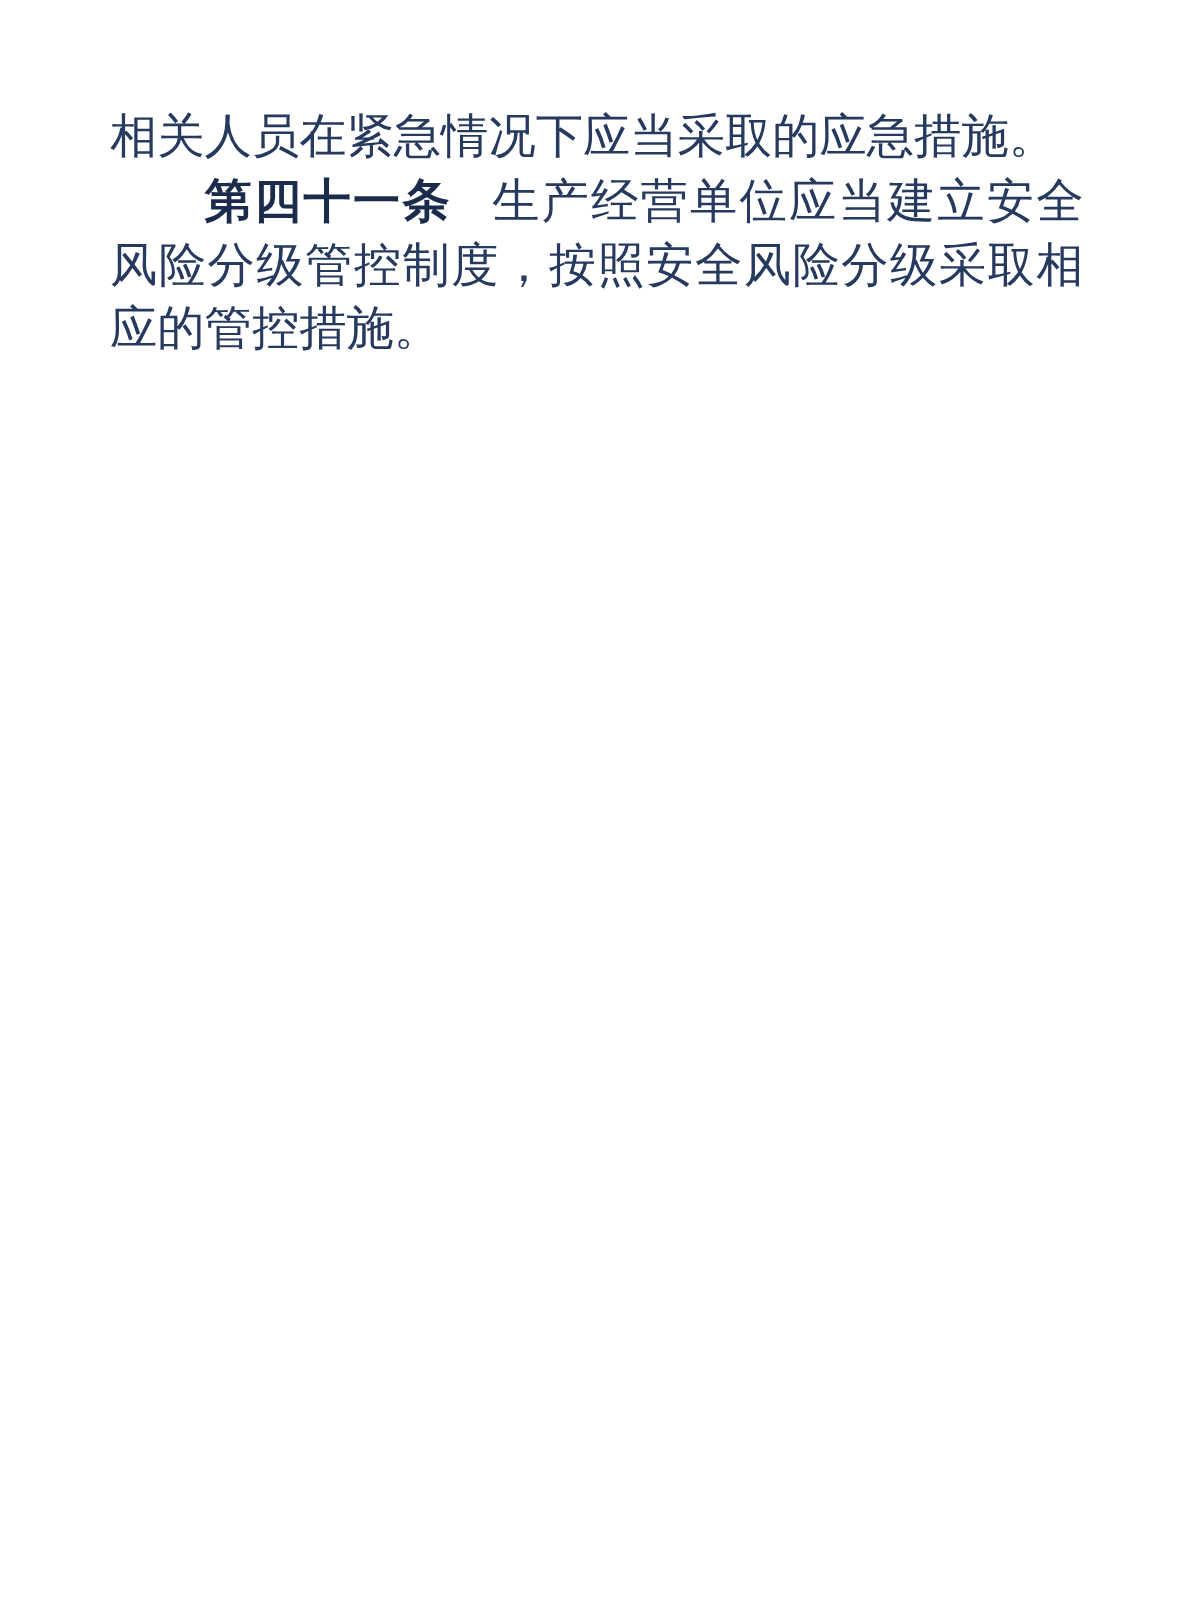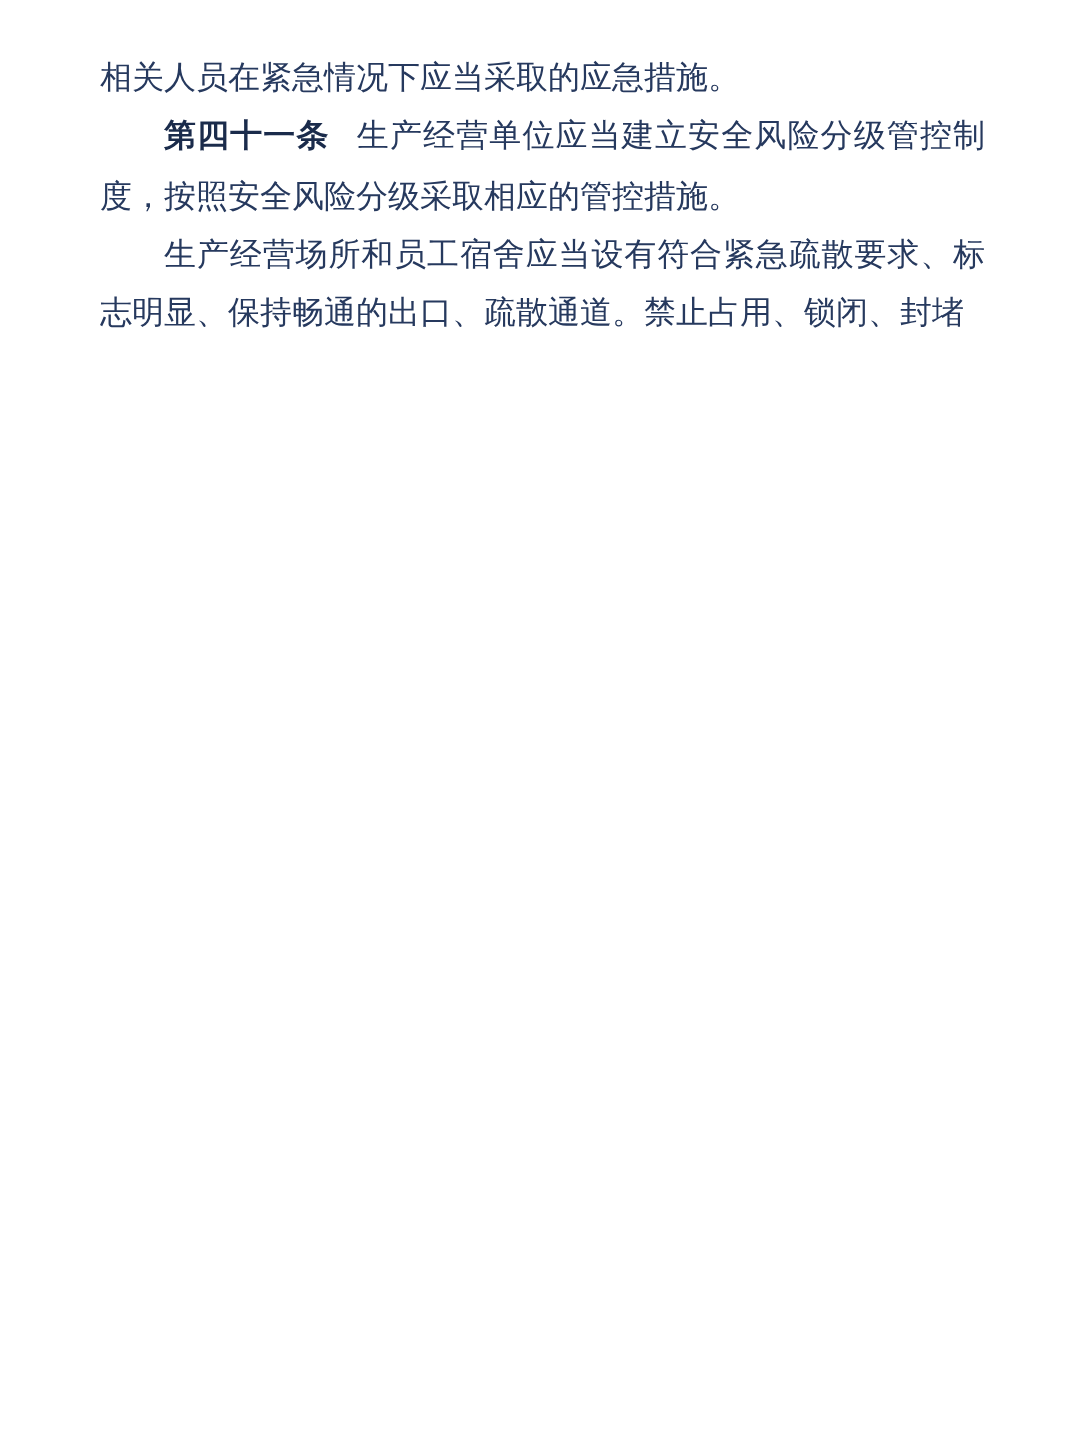--- a/index.html
+++ b/index.html
@@ -14,44 +14,43 @@
     position: relative;
   }
   .page {
     width: 1080px;
     height: 1456px;
     background: #ffffff;
     box-sizing: border-box;
   }
   .doc {
     box-sizing: border-box;
-    padding: 48px 95px 0 100px;
+    padding: 96px 95px 0 100px;
     font-family: "Liberation Serif", "DejaVu Serif", serif;
-    font-size: 32px;
+    font-size: 43px;
     line-height: 58px;
     color: #26395e;
     text-align: justify;
     letter-spacing: 0;
   }
   .para {
     margin: 0;
     padding: 0;
   }
   .para.indent {
     text-indent: 2em;
   }
   .term {
-    font-family: Liberation Mono, monospace;
+    font-family: Liberation Sans, sans-serif;
     font-weight: 700;
     color: #1a2b4b;
     margin-right: 0.85em;
   }
 </style>
 </head>
 <body>
 
 <main class="page">
   <article class="doc" id="doc-body">
       <p class="para"><span>相关人员在紧急情况下应当采取的应急措施。</span></p>
       <p class="para indent"><b class="term">第四十一条</b><span>生产经营单位应当建立安全风险分级管控制度，按照安全风险分级采取相应的管控措施。</span></p>
-      <p class="para indent"><span>生产经营场所和员工宿舍应当设有符合紧急疏散要求、标志明显、保持畅通的出口、疏散通道。禁止占用、锁闭、封堵</span></p>
     </article>
 </main>
 
 </body></html>

